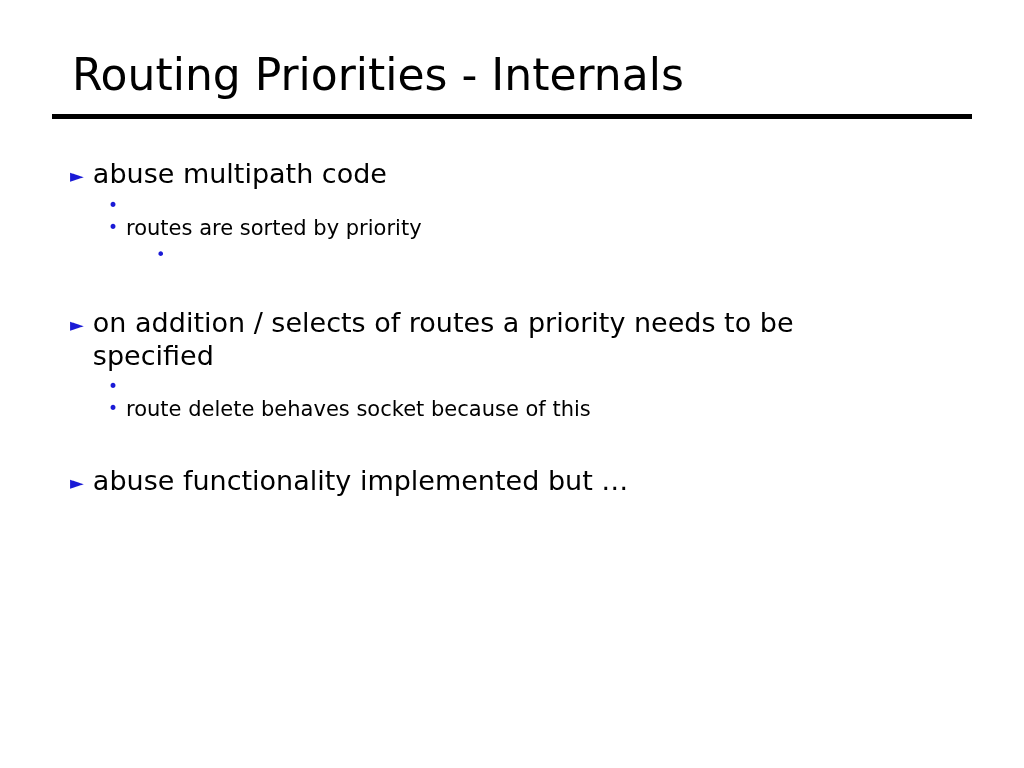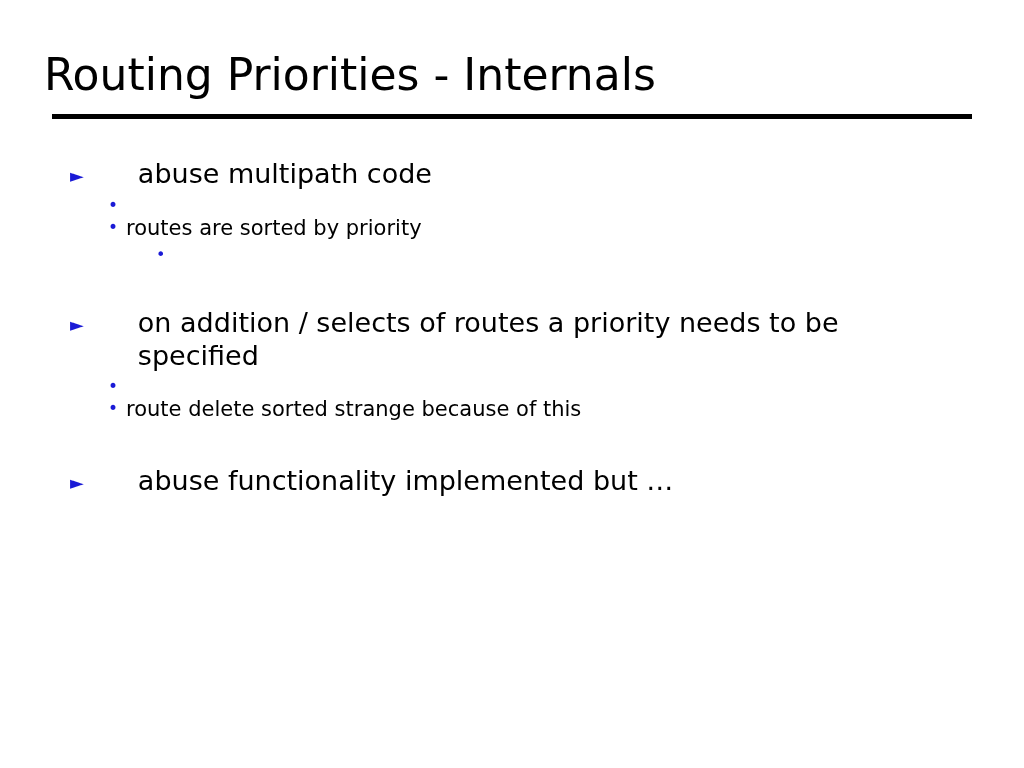--- a/index.html
+++ b/index.html
@@ -15,21 +15,21 @@
     overflow: hidden;
   }
   .slide {
     position: relative;
     width: 1024px;
     height: 768px;
     box-sizing: border-box;
   }
   .slide-title {
     position: absolute;
-    left: 44px;
+    left: 72px;
     top: 50px;
     width: 920px;
     font-size: 44px;
     line-height: 1.15;
     font-weight: normal;
     letter-spacing: 0px;
     color: #000000;
   }
   .title-rule {
     position: absolute;
@@ -60,21 +60,20 @@
     color: #1a1ad6;
     font-size: 18px;
     line-height: 1;
     margin-right: 9px;
     margin-top: 9px;
     flex: 0 0 auto;
   }
   .lvl1 .text {
     flex: 1 1 auto;
     max-width: 830px;
-    margin-left: 45px;
   }
   .lvl2 {
     display: flex;
     align-items: flex-start;
     font-size: 21px;
     line-height: 1.27;
     margin-left: 38px;
     margin-top: 1px;
   }
   .lvl2 .marker {
@@ -140,21 +139,21 @@
     <div class="block">
       <div class="lvl1">
         <span class="marker">►</span>
         <span class="text">on addition / selects of routes a priority needs to be specified</span>
       </div>
       <div class="lvl2">
         <span class="marker">•</span>
       </div>
       <div class="lvl2">
         <span class="marker">•</span>
-        <span class="text">route delete sorted strange because of this</span>
+        <span class="text">route delete behaves socket because of this</span>
       </div>
     </div>
 
     <div class="spacer-md"></div>
 
     <div class="block">
       <div class="lvl1">
         <span class="marker">►</span>
         <span class="text">abuse functionality implemented but …</span>
       </div>

